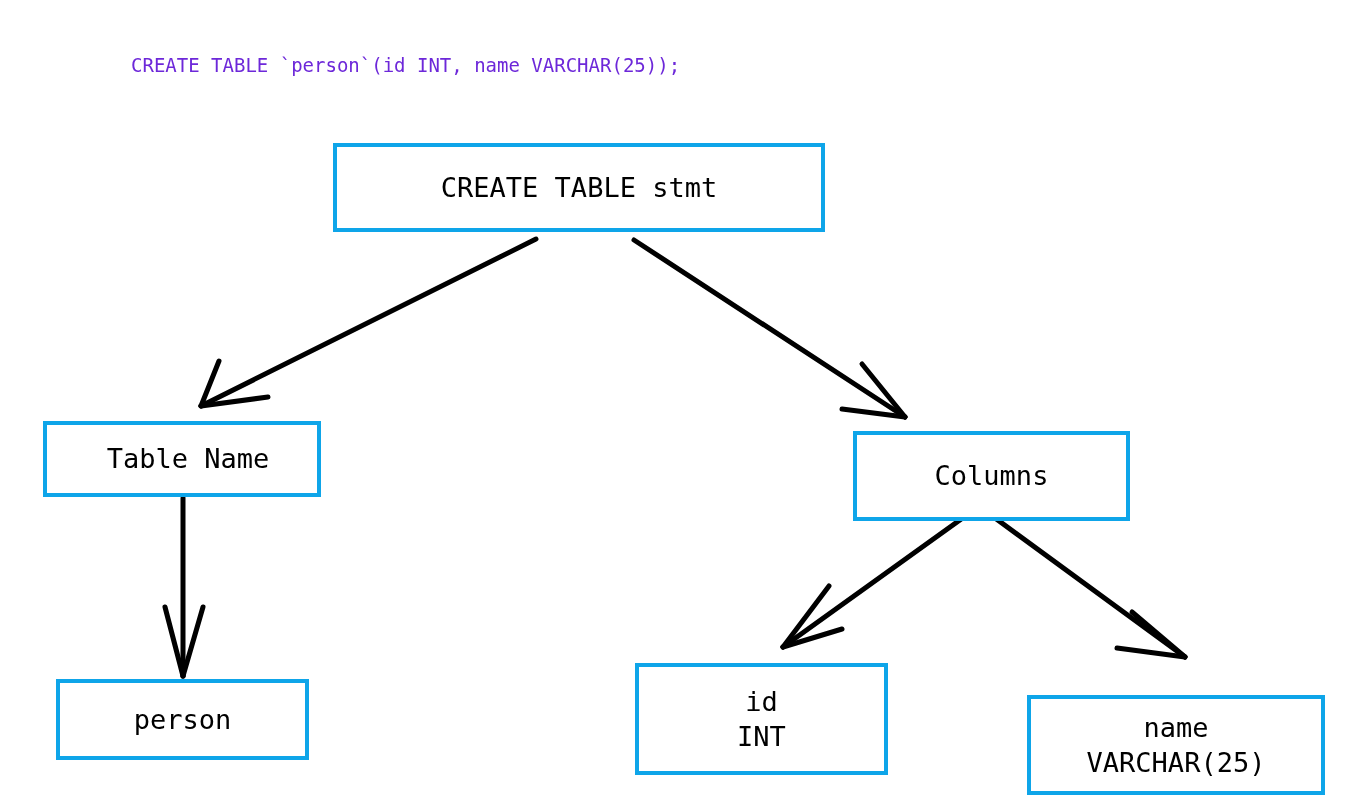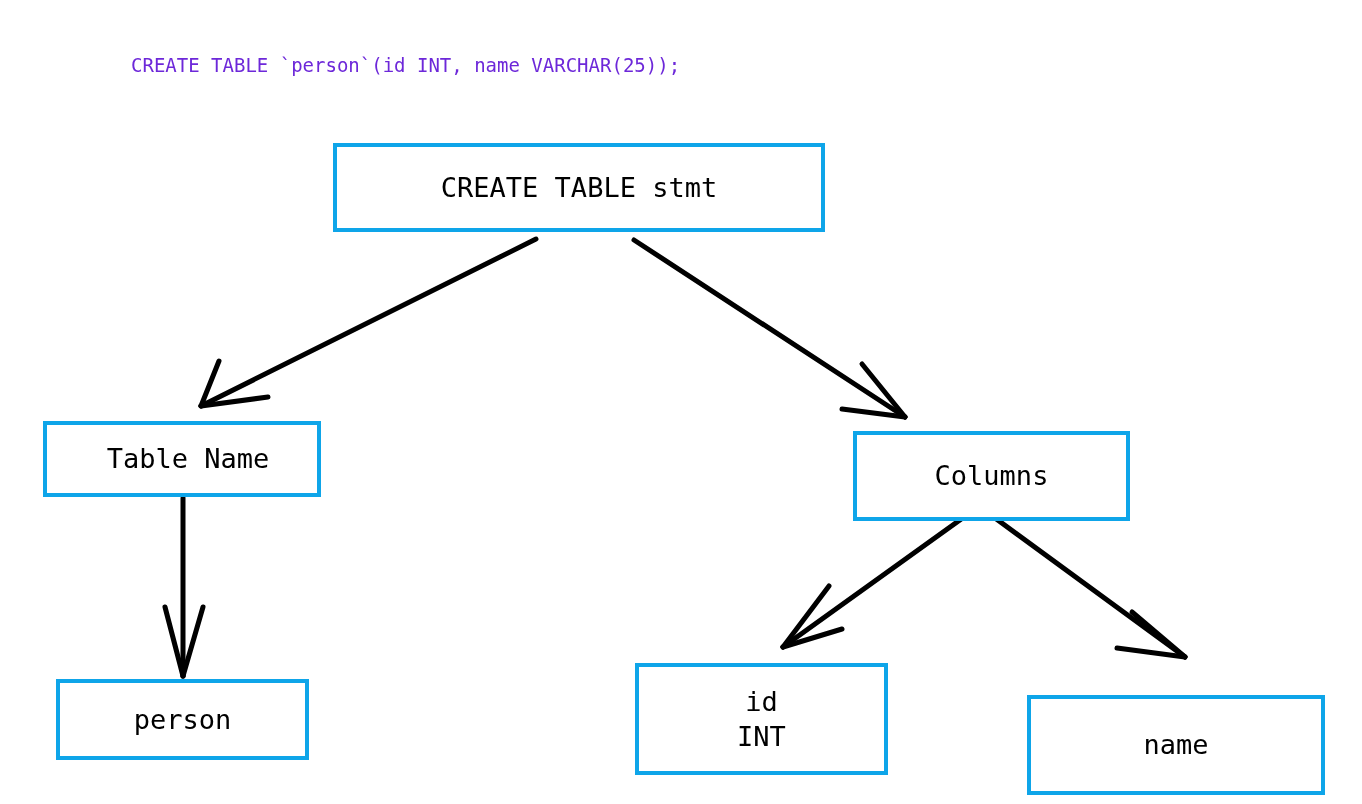--- a/index.html
+++ b/index.html
@@ -102,14 +102,15 @@
     </div>
     <div class="node" style="left: 56px; top: 679px; width: 253px; height: 81px; border-width: 4px;">
       <div class="line">person</div>
     </div>
     <div class="node" style="left: 635px; top: 663px; width: 253px; height: 112px; border-width: 4px;">
       <div class="line">id</div>
       <div class="line">INT</div>
     </div>
     <div class="node" style="left: 1027px; top: 658px; width: 298px; height: 100px; border-width: 4px; margin-top: 37px;">
       <div class="line">name</div>
+      <div class="line">VARCHAR(25)</div>
     </div>
   </div>
 
 </body></html>

